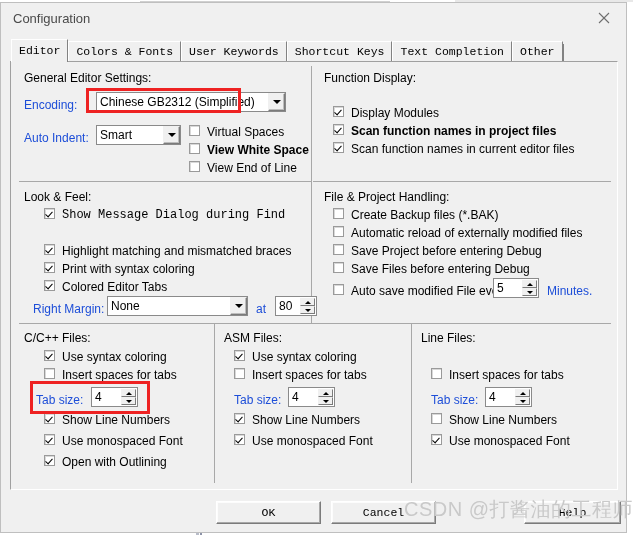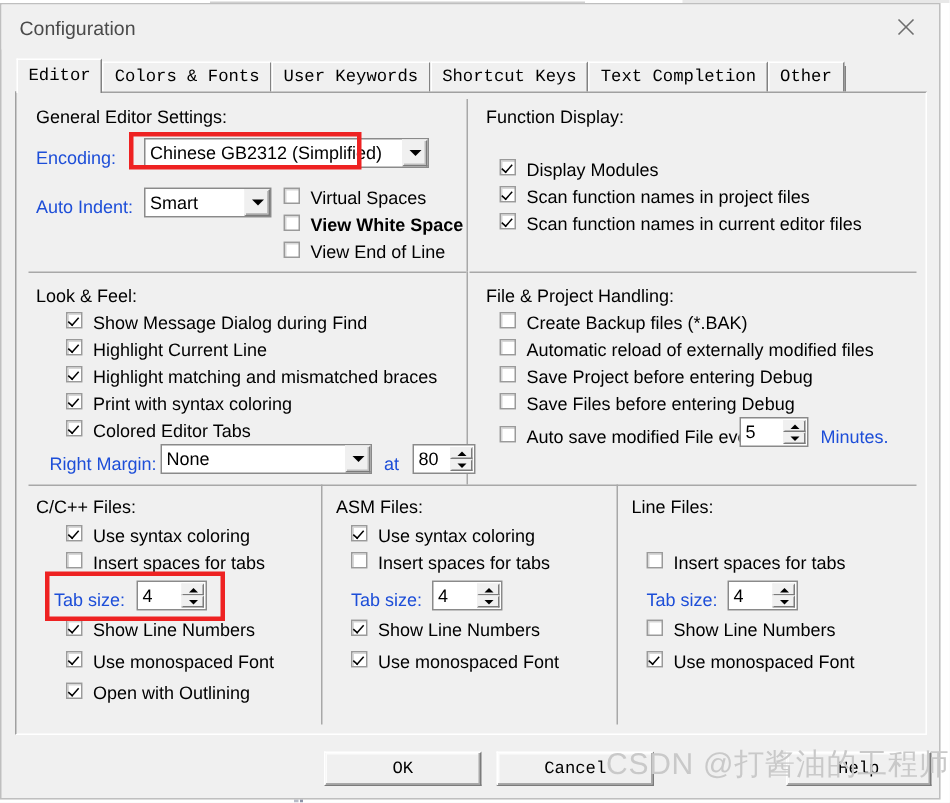--- a/index.html
+++ b/index.html
@@ -379,38 +379,34 @@
       <span class="cbox"></span>
       <span class="cb-label">View End of Line</span>
     </div>
 
     <div class="grp-title" style="left:313px; top:9px;">Function Display:</div>
 
     <div class="cb-row" style="left:322px; top:44px;">
       <span class="cbox checked"></span>
       <span class="cb-label">Display Modules</span>
     </div>
-    <div class="cb-row" style="left:322px; top:62px;">
+    <div class="cb-row" style="left:322px; top:62px;font-weight:bold;">
       <span class="cbox checked"></span>
       <span class="cb-label">Scan function names in project files</span>
     </div>
     <div class="cb-row" style="left:322px; top:80px;">
       <span class="cbox checked"></span>
       <span class="cb-label">Scan function names in current editor files</span>
     </div>
 
     <div class="grp-title" style="left:13px; top:128px;">Look &amp; Feel:</div>
 
-    <div class="cb-row" style="left:33px; top:146px;">
+    <div class="cb-row" style="left:33px; top:146px;font-family:Liberation Mono, monospace;">
       <span class="cbox checked"></span>
       <span class="cb-label">Show Message Dialog during Find</span>
-    </div>
-    <div class="cb-row" style="left:33px; top:164px;">
-      <span class="cbox checked"></span>
-      <span class="cb-label">Highlight Current Line</span>
     </div>
     <div class="cb-row" style="left:33px; top:182px;">
       <span class="cbox checked"></span>
       <span class="cb-label">Highlight matching and mismatched braces</span>
     </div>
     <div class="cb-row" style="left:33px; top:200px;">
       <span class="cbox checked"></span>
       <span class="cb-label">Print with syntax coloring</span>
     </div>
     <div class="cb-row" style="left:33px; top:218px;">

